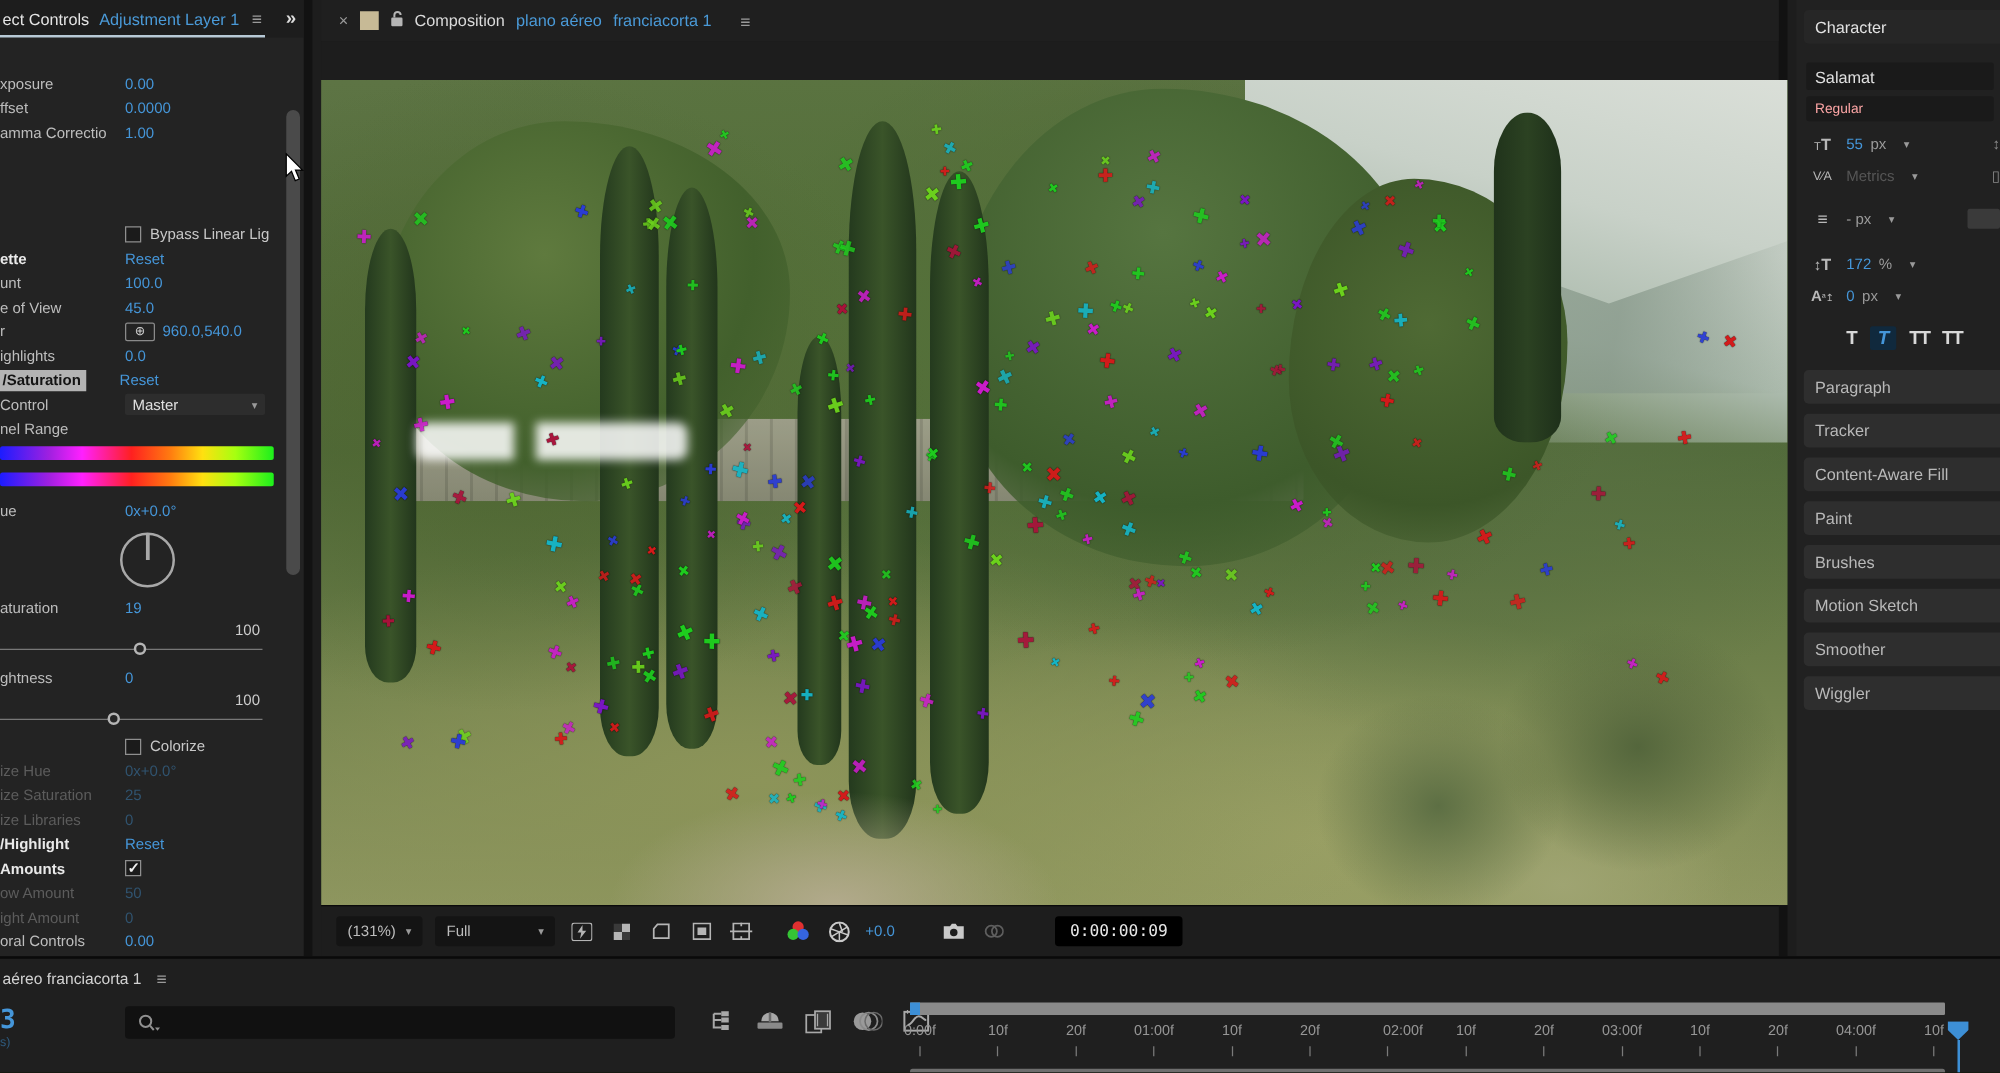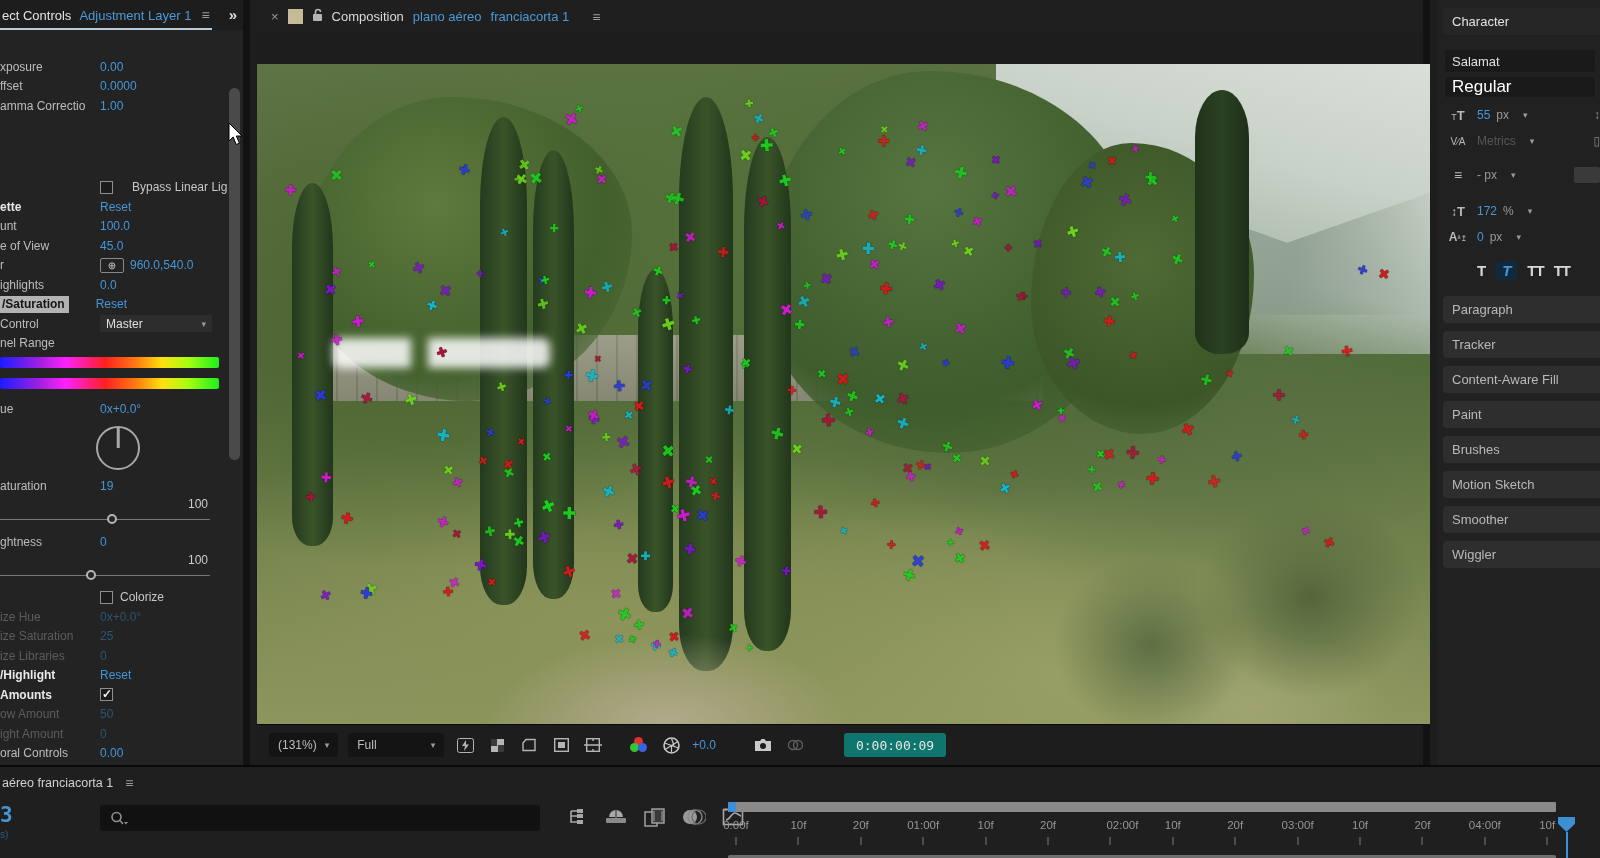--- a/index.html
+++ b/index.html
@@ -87,21 +87,21 @@
   .chip{background:#141414;border-radius:3px;height:24px;display:flex;align-items:center;gap:8px;padding:0 9px;color:#bdbdbd;}
   .chip .chev{font-size:9px;color:#9a9a9a;}
   .vt-icon{width:22px;height:20px;display:flex;align-items:center;justify-content:center;color:#b5b5b5;}
   .checker{width:13px;height:13px;background:conic-gradient(#b5b5b5 25%,#3a3a3a 0 50%,#b5b5b5 0 75%,#3a3a3a 0);}
   .rgbdots{position:relative;width:18px;height:16px;}
   .rgbdots i{position:absolute;width:9px;height:9px;border-radius:50%;}
   .rgbdots .r{left:4px;top:0;background:#e03030;}
   .rgbdots .g{left:0;top:6px;background:#35c435;}
   .rgbdots .b{left:8px;top:6px;background:#3565e0;}
   .bluetext{color:#4596d9;}
-  #vt-timecode{background:#0f766e;border-radius:3px;height:24px;display:flex;align-items:center;padding:0 12px;color:#e6e6e6;font-family:"DejaVu Sans Mono",monospace;font-size:13px;margin-left:28px;text-align:center;}
+  #vt-timecode{background:#000000;border-radius:3px;height:24px;display:flex;align-items:center;padding:0 12px;color:#e6e6e6;font-family:"DejaVu Sans Mono",monospace;font-size:13px;margin-left:28px;text-align:center;}
 
   
   #right-panel{position:absolute;left:1437px;top:0;width:163px;height:765px;background:#212121;}
   .rp-btn{position:relative;height:27px;margin:8px 0 8px 6px;background:#2e2e2e;border-radius:4px 0 0 4px;display:flex;align-items:center;padding-left:9px;color:#b9b9b9;font-size:13px;width:160px;}
   .rp-btn.hdr{background:#262626;color:#e2e2e2;}
   #char-body{padding:2px 0 4px 8px;}
   .char-input{width:150px;height:22px;background:#1a1a1a;border-radius:2px;display:flex;align-items:center;padding:0 7px;color:#e0e0e0;font-size:13px;margin:5px 0;}
   .char-row{display:flex;align-items:center;height:26px;gap:6px;color:#a8a8a8;}
   .char-row .cicon{width:26px;flex:0 0 26px;color:#b8b8b8;font-size:12px;text-align:center;}
   .char-row .cval{color:#4596d9;}
@@ -154,21 +154,21 @@
           <span class="fxval">0.0000</span>
         </div>
         <div class="fxrow">
           <span class="fxlabel">amma Correctio</span>
           <span class="fxval">1.00</span>
         </div>
         <div style="height: 62px;"></div>
         <div class="fxrow">
           <div class="fxlabel" style="width: 100px;"></div>
           <span class="cbox"></span>
-          <span style="color: rgb(200, 200, 200); margin-left: 12px;">Bypass Linear Lig</span>
+          <span style="color: rgb(200, 200, 200);">Bypass Linear Lig</span>
         </div>
         <div class="fxrow">
           <span class="fxlabel bright">ette</span>
           <span class="fxlink">Reset</span>
         </div>
         <div class="fxrow">
           <span class="fxlabel">unt</span>
           <span class="fxval">100.0</span>
         </div>
         <div class="fxrow">
@@ -626,21 +626,21 @@
       <span id="vt-timecode">0:00:00:09</span>
     </div>
   </div>
 
   <div id="right-panel">
     <div class="rp-btn hdr">
         <span>Character</span>
       </div>
     <div id="char-body">
       <div class="char-input">Salamat</div>
-      <div class="char-input" style="height:20px;font-size:17px;color:#ffffff;">Regular</div>
+      <div class="char-input" style="height:20px;font-size:11px;color:#fca5a5;">Regular</div>
       <div class="char-row">
         <span class="cicon"><span style="font-size:9px;">T</span><span style="font-size:13px;font-weight:bold;">T</span></span>
         <span class="cval">55</span>
         <span class="cunit">px</span>
         <span class="chev">▾</span>
         <span class="edgefrag">↕</span>
       </div>
       <div class="char-row">
         <span class="cicon" style="font-size:10px;">V∕A</span>
         <span class="cval dim">Metrics</span>

